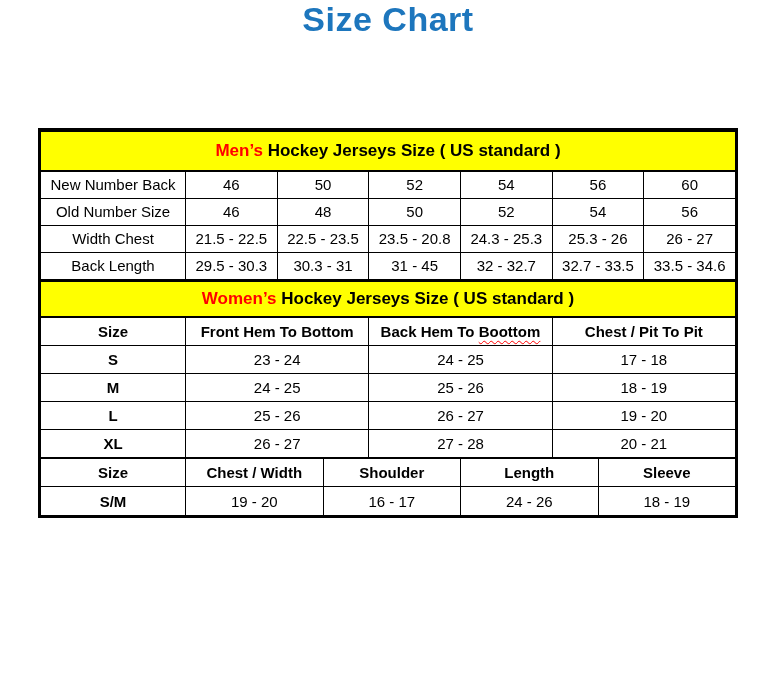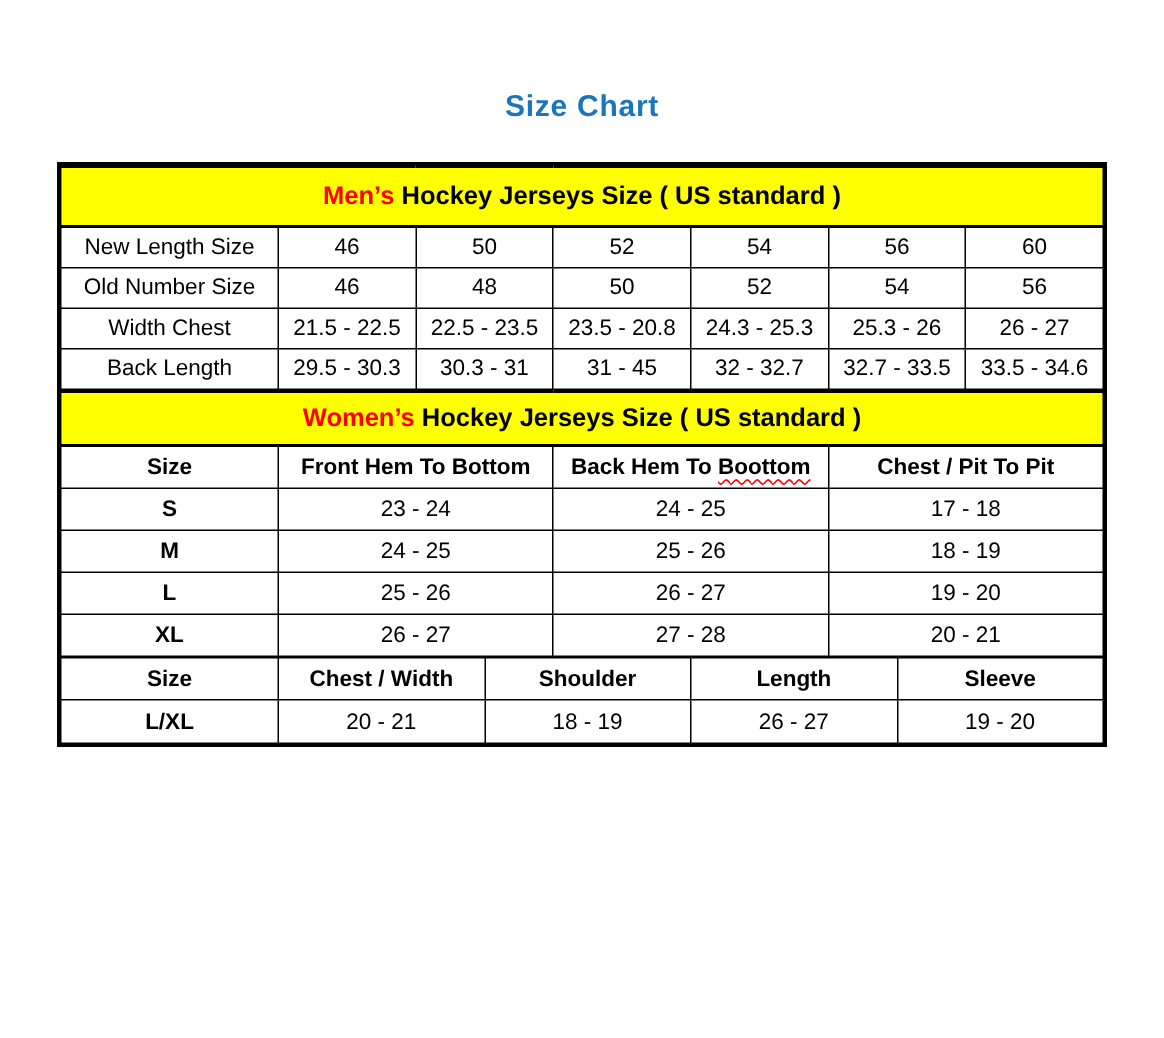--- a/index.html
+++ b/index.html
@@ -10,31 +10,30 @@
   }
   .page {
     position: relative;
     width: 776px;
     height: 692px;
     background: #ffffff;
     overflow: hidden;
   }
   .page-title {
     margin: 0;
-    padding-top: 60px;
     text-align: center;
-    font-size: 20px;
+    font-size: 34px;
     font-weight: bold;
     letter-spacing: 0.5px;
     color: var(--title-blue, #1d76bd);
   }
   .chart-wrap {
     position: absolute;
     left: 38px;
-    top: 108px;
+    top: 128px;
     width: 700px;
     border: 2px solid var(--border-black, #000000);
     box-sizing: border-box;
   }
   table.sec {
     border-collapse: collapse;
     table-layout: fixed;
     width: 100%;
   }
   table.sec td, table.sec th {
@@ -96,21 +95,21 @@
           <col>
         </colgroup>
       <tbody>
         <tr class="section-row">
           <td colspan="7">
             <span class="hl">Men’s</span>
             <span>Hockey Jerseys Size ( US standard )</span>
           </td>
         </tr>
         <tr class="datarow">
-          <td class="rowlabel">New Length Size</td>
+          <td class="rowlabel">New Number Back</td>
           <td>46</td>
           <td>50</td>
           <td>52</td>
           <td>54</td>
           <td>56</td>
           <td>60</td>
         </tr>
         <tr class="datarow">
           <td class="rowlabel">Old Number Size</td>
           <td>46</td>
@@ -198,23 +197,23 @@
         </colgroup>
       <tbody>
         <tr class="cols">
           <th>Size</th>
           <th>Chest / Width</th>
           <th>Shoulder</th>
           <th>Length</th>
           <th>Sleeve</th>
         </tr>
         <tr class="datarow">
-          <td class="rowlabel">L/XL</td>
-          <td>20 - 21</td>
+          <td class="rowlabel">S/M</td>
+          <td>19 - 20</td>
+          <td>16 - 17</td>
+          <td>24 - 26</td>
           <td>18 - 19</td>
-          <td>26 - 27</td>
-          <td>19 - 20</td>
         </tr>
       </tbody>
     </table>
 
   </div>
 </div>
 
 </body></html>

